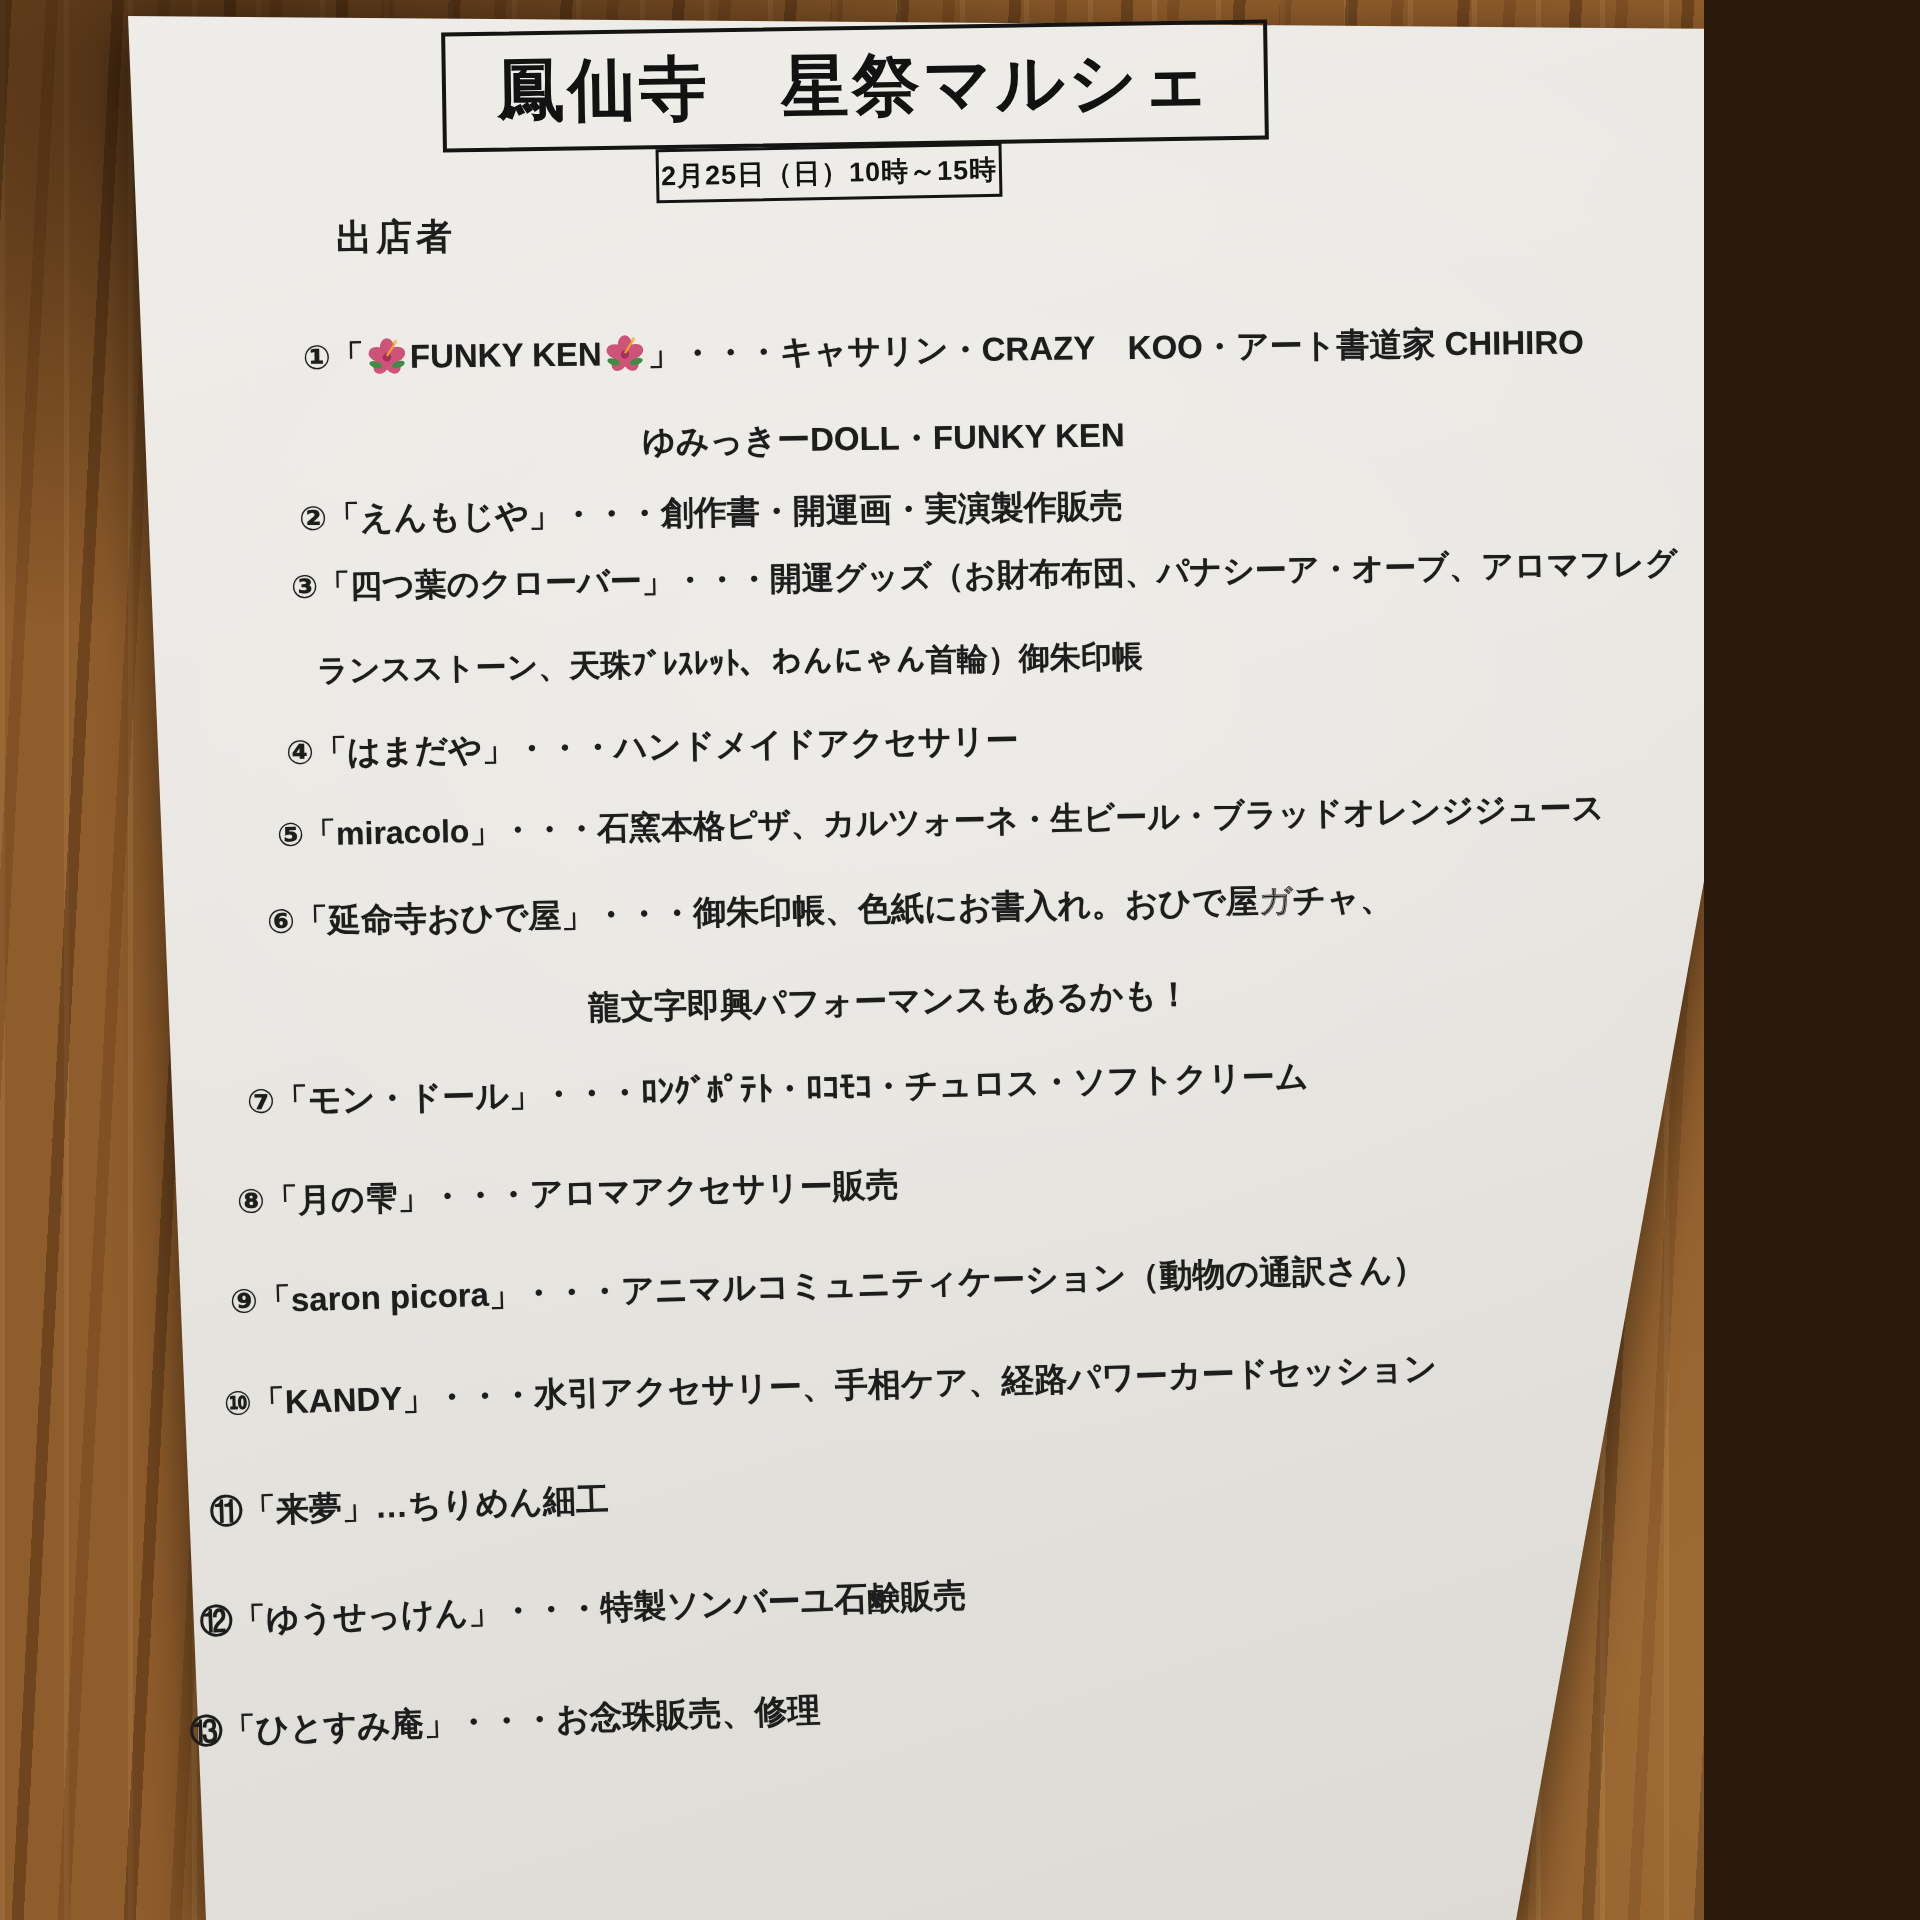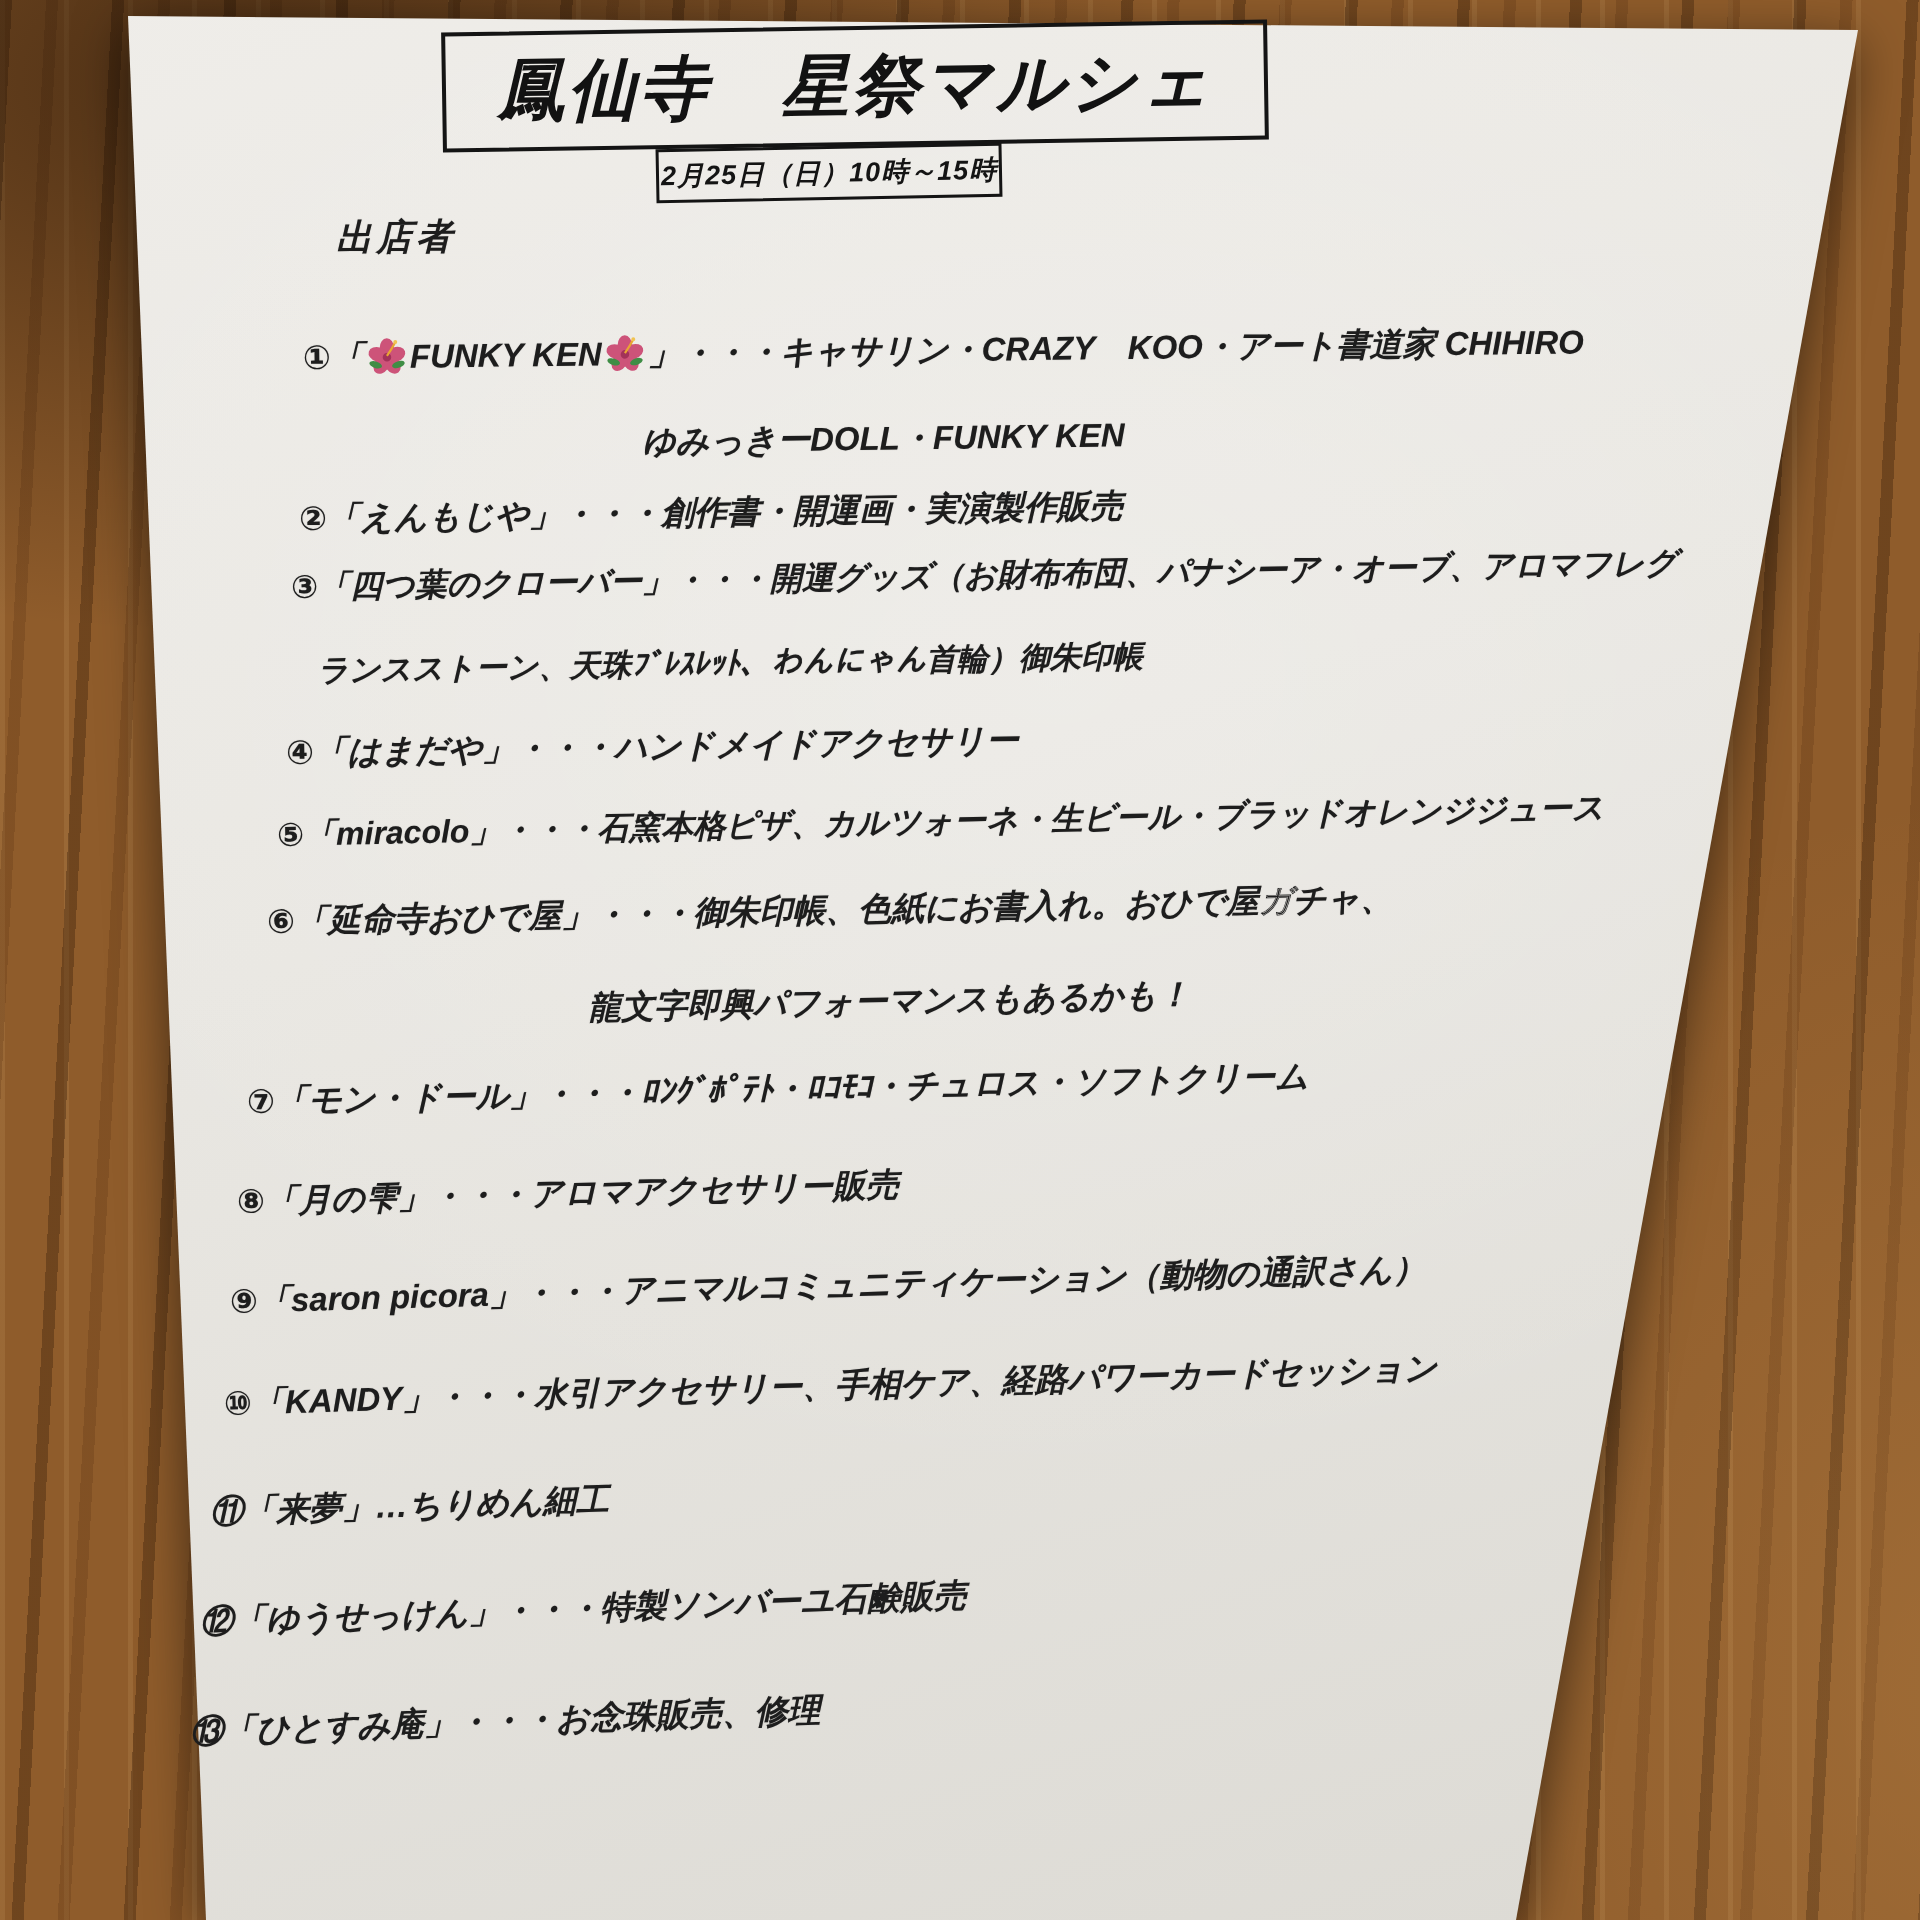--- a/index.html
+++ b/index.html
@@ -1,17 +1,17 @@
 <!DOCTYPE html>
 <html><head>
 <meta charset="utf-8">
 <style>
   html,body{margin:0;padding:0;background:#2a1a0c;}
-  .stage{position:relative;width:1920px;height:1920px;overflow:hidden;
-    font-family:"Liberation Sans","DejaVu Sans",sans-serif;font-style:italic;}
+  .stage{position:relative;width:1704px;height:1920px;overflow:hidden;
+    font-family:"Liberation Sans","DejaVu Sans",sans-serif;}
   
   .wood{position:absolute;inset:0;background-color:#8f5c2b;
     background-image:
       radial-gradient(ellipse 1500px 900px at 12% 4%, rgba(25,12,3,.55), rgba(0,0,0,0) 62%),
       radial-gradient(ellipse 1100px 1500px at 103% 88%, rgba(255,200,120,.14), rgba(0,0,0,0) 60%),
       repeating-linear-gradient(93deg, rgba(58,31,9,.38) 0 12px, rgba(0,0,0,0) 12px 46px, rgba(96,54,20,.30) 46px 58px, rgba(0,0,0,0) 58px 112px),
       repeating-linear-gradient(90deg, rgba(255,214,150,.10) 0 5px, rgba(0,0,0,0) 5px 64px);}
   
   .paper-wrap{position:absolute;inset:0;filter:drop-shadow(0 14px 26px rgba(0,0,0,.55));}
   .paper{position:absolute;inset:0;

